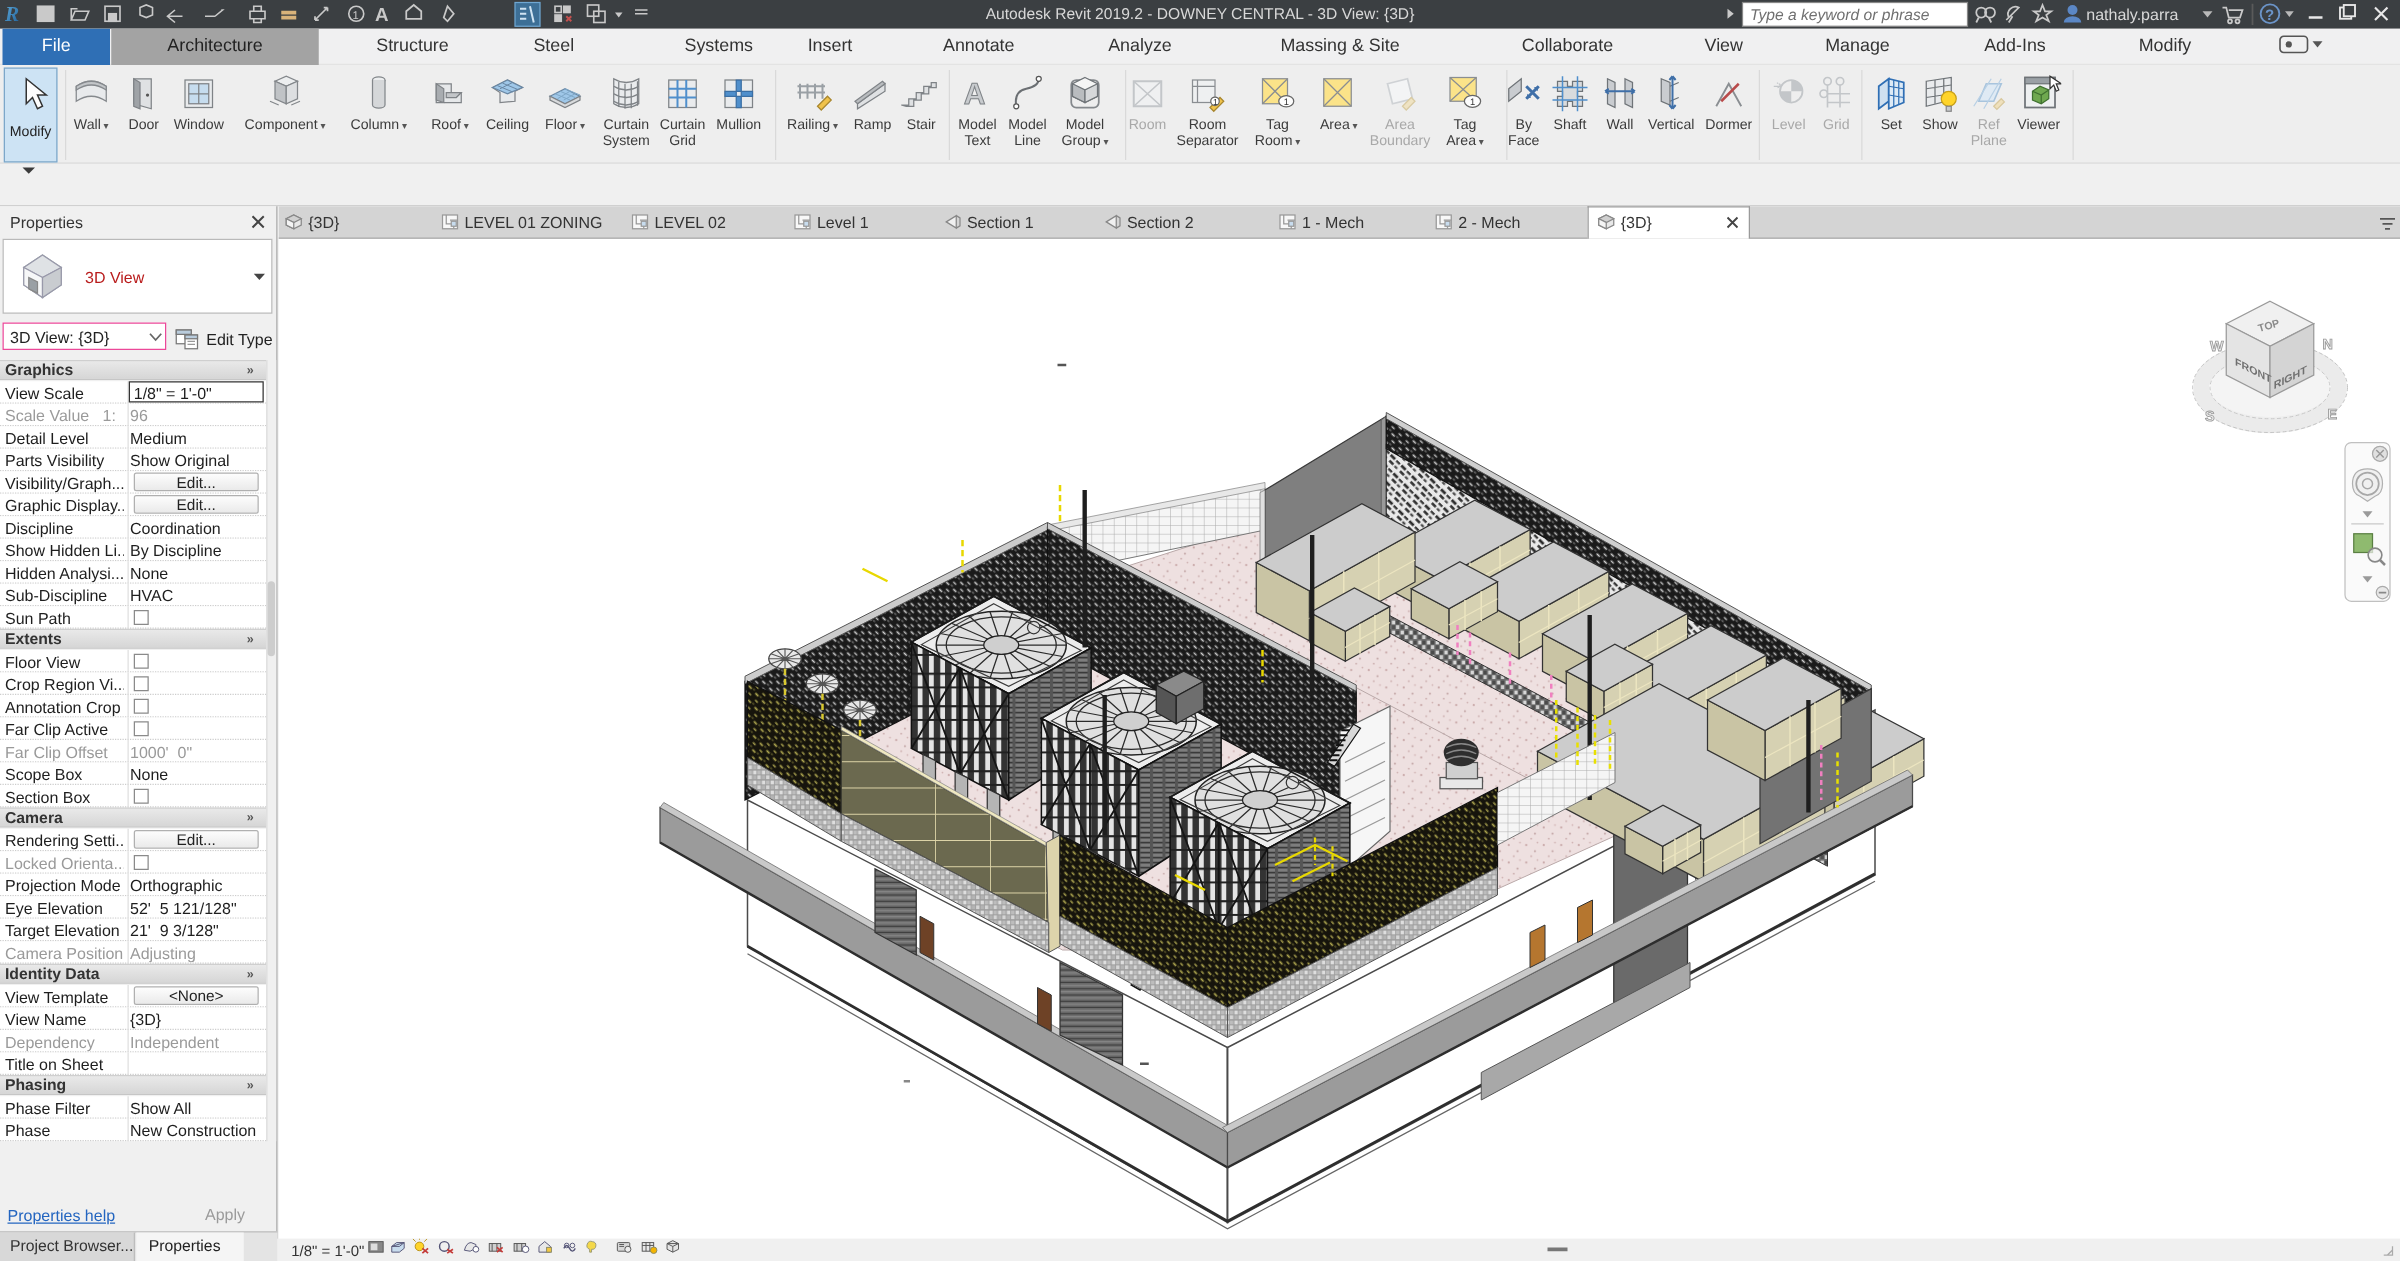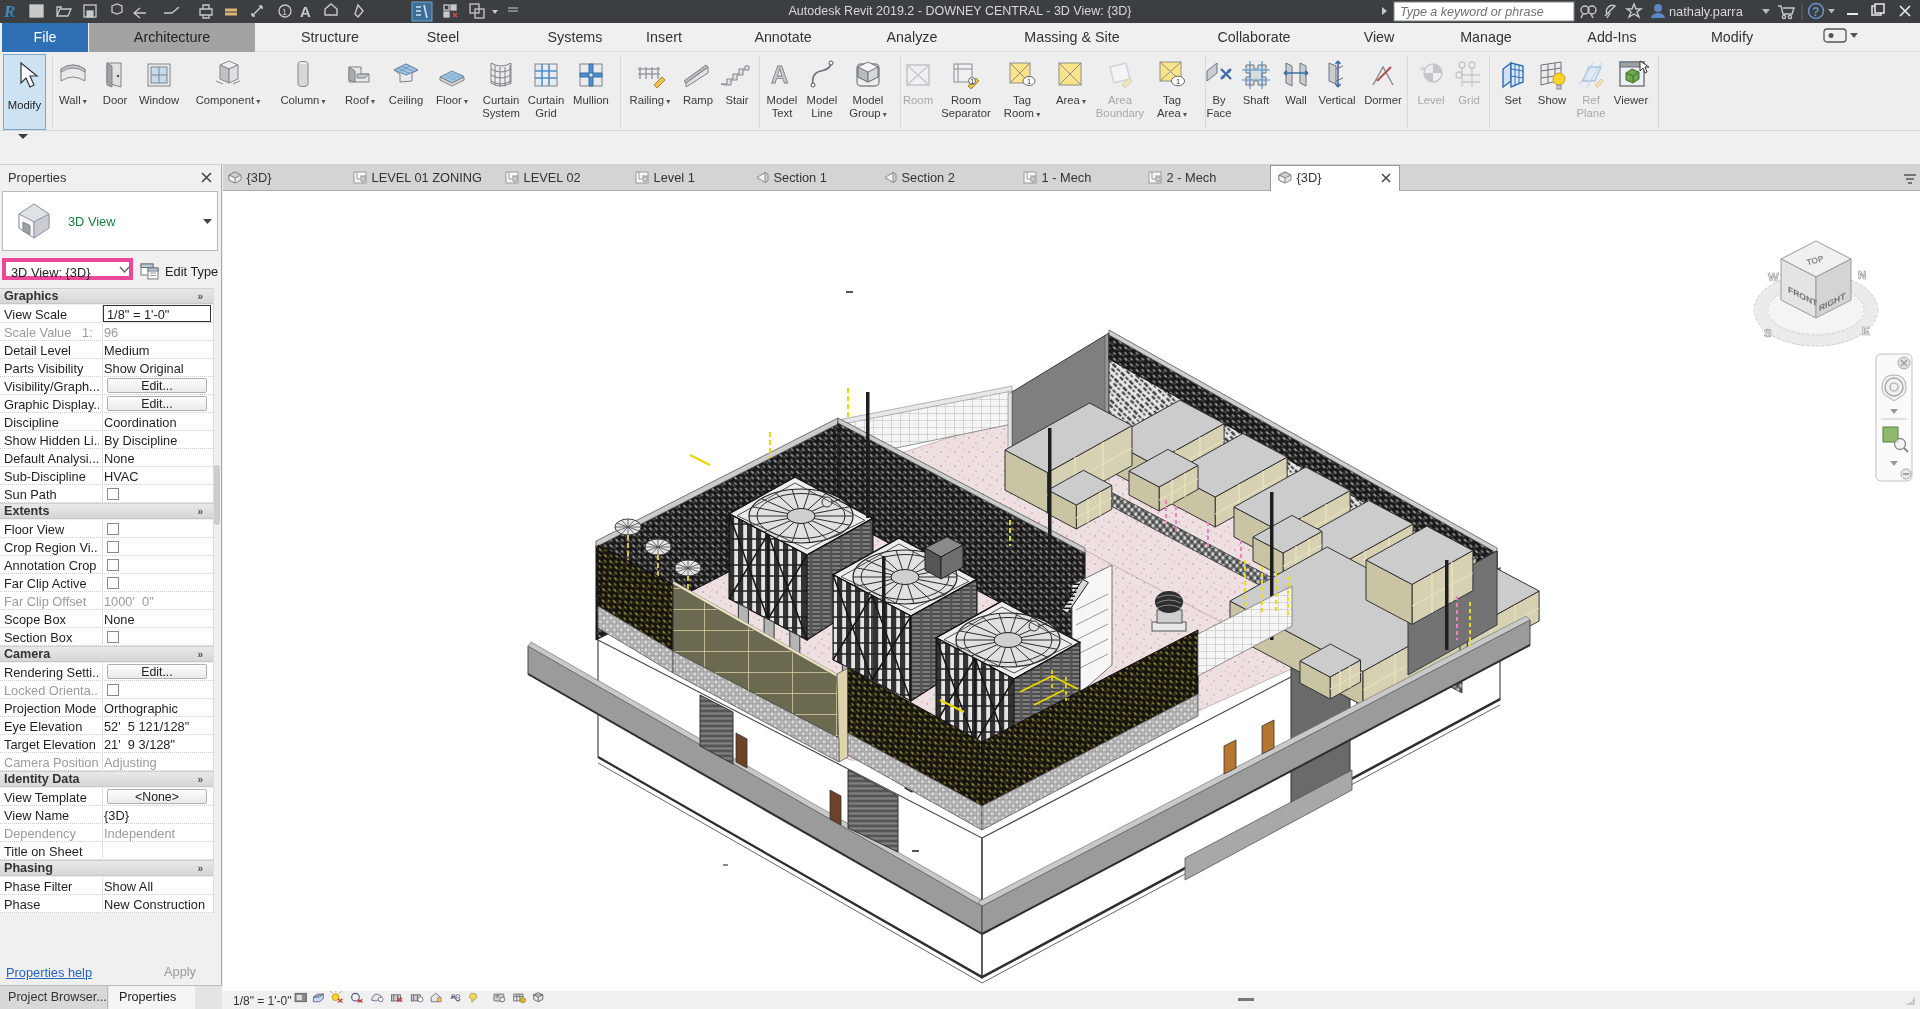--- a/index.html
+++ b/index.html
@@ -418,25 +418,25 @@
       <path d="M1 1 l9 9 M10 1 l-9 9" stroke="#444" stroke-width="1.6"></path>
     </svg>
 <div style="position:absolute;left:2px;top:26px;width:216px;height:60px;background:#fff;border:1px solid #b9b9b9;"></div>
 <svg width="46" height="42" style="position:absolute;left:11px;top:35px">
 <path d="M8 14 L23 4 L38 14 L38 28 L23 38 L8 28 Z" fill="#eceef0" stroke="#9aa"></path>
 <path d="M8 14 L23 22 L38 14 L23 4 Z" fill="#dfe2e5" stroke="#99a"></path>
 <path d="M8 14 L23 22 L23 38 L8 28 Z" fill="#f6f7f8" stroke="#99a"></path>
 <path d="M23 22 L38 14 L38 28 L23 38 Z" fill="#c9ccd0" stroke="#99a"></path>
 <path d="M12 22 l7 3.5 v9 l-7 -3.5 z" fill="#9aa0a5" stroke="#888"></path>
 </svg>
-<div style="position:absolute;left:68px;top:49px;font-size:12.8px;color:#15803d">3D View</div>
+<div style="position:absolute;left:68px;top:49px;font-size:12.8px;color:#b91c1c">3D View</div>
 <svg width="10" height="8" style="position:absolute;left:203px;top:53px">
       <path d="M0 1 l4.5 5 4.5 -5 z" fill="#444"></path>
     </svg>
-<div style="position:absolute;left:2px;top:93px;width:131px;height:22px;background:#fff;border:4px solid #ec4899;font-size:12.8px;color:#222;padding:3px 0 0 5px;">3D View: {3D}</div>
+<div style="position:absolute;left:2px;top:93px;width:131px;height:22px;background:#fff;border:1px solid #ec4899;font-size:12.8px;color:#222;padding:3px 0 0 5px;">3D View: {3D}</div>
 <svg width="12" height="10" style="position:absolute;left:119px;top:100px">
       <path d="M1 2 l4.5 5 4.5 -5" fill="none" stroke="#666" stroke-width="1.4"></path>
     </svg>
 <svg width="22" height="20" style="position:absolute;left:140px;top:95px">
 <rect x="1" y="4" width="12" height="11" fill="#fff" stroke="#777"></rect>
       <rect x="1" y="4" width="12" height="3.5" fill="#b9ccdd" stroke="#777"></rect>
 <rect x="8" y="8" width="10" height="11" fill="#fff" stroke="#777"></rect>
       <rect x="8" y="8" width="10" height="3" fill="#b9ccdd" stroke="#777"></rect>
       <path d="M10 13 h6 M10 15.5 h6" stroke="#999"></path>
 </svg>
@@ -477,21 +477,21 @@
       <div class="pname">Discipline</div>
       <div class="pval">Coordination</div>
     </div>
 <div class="prow" style="top:266px">
       <div class="colsep"></div>
       <div class="pname">Show Hidden Li...</div>
       <div class="pval">By Discipline</div>
     </div>
 <div class="prow" style="top:284px">
       <div class="colsep"></div>
-      <div class="pname">Default Analysi...</div>
+      <div class="pname">Hidden Analysi...</div>
       <div class="pval">None</div>
     </div>
 <div class="prow" style="top:302px">
       <div class="colsep"></div>
       <div class="pname">Sub-Discipline</div>
       <div class="pval">HVAC</div>
     </div>
 <div class="prow" style="top:320px">
       <div class="colsep"></div>
       <div class="pname">Sun Path</div>

